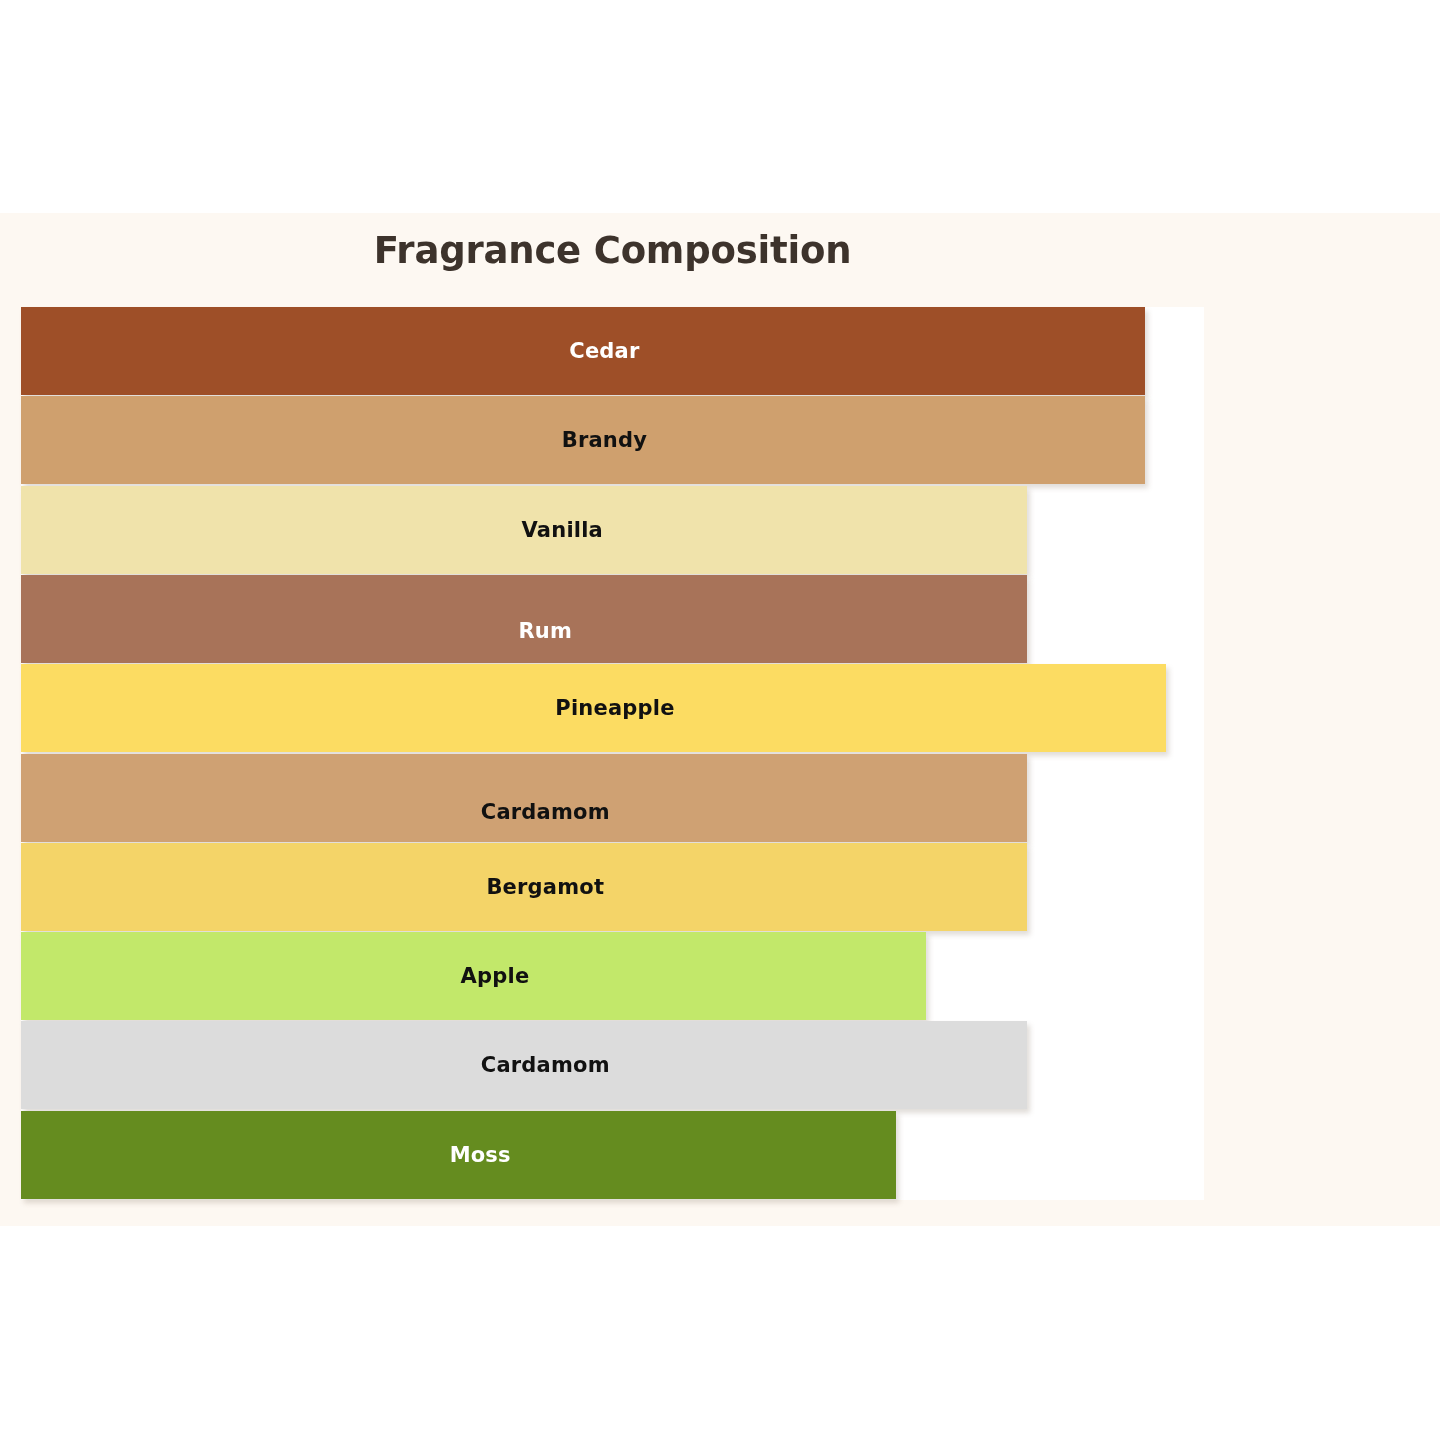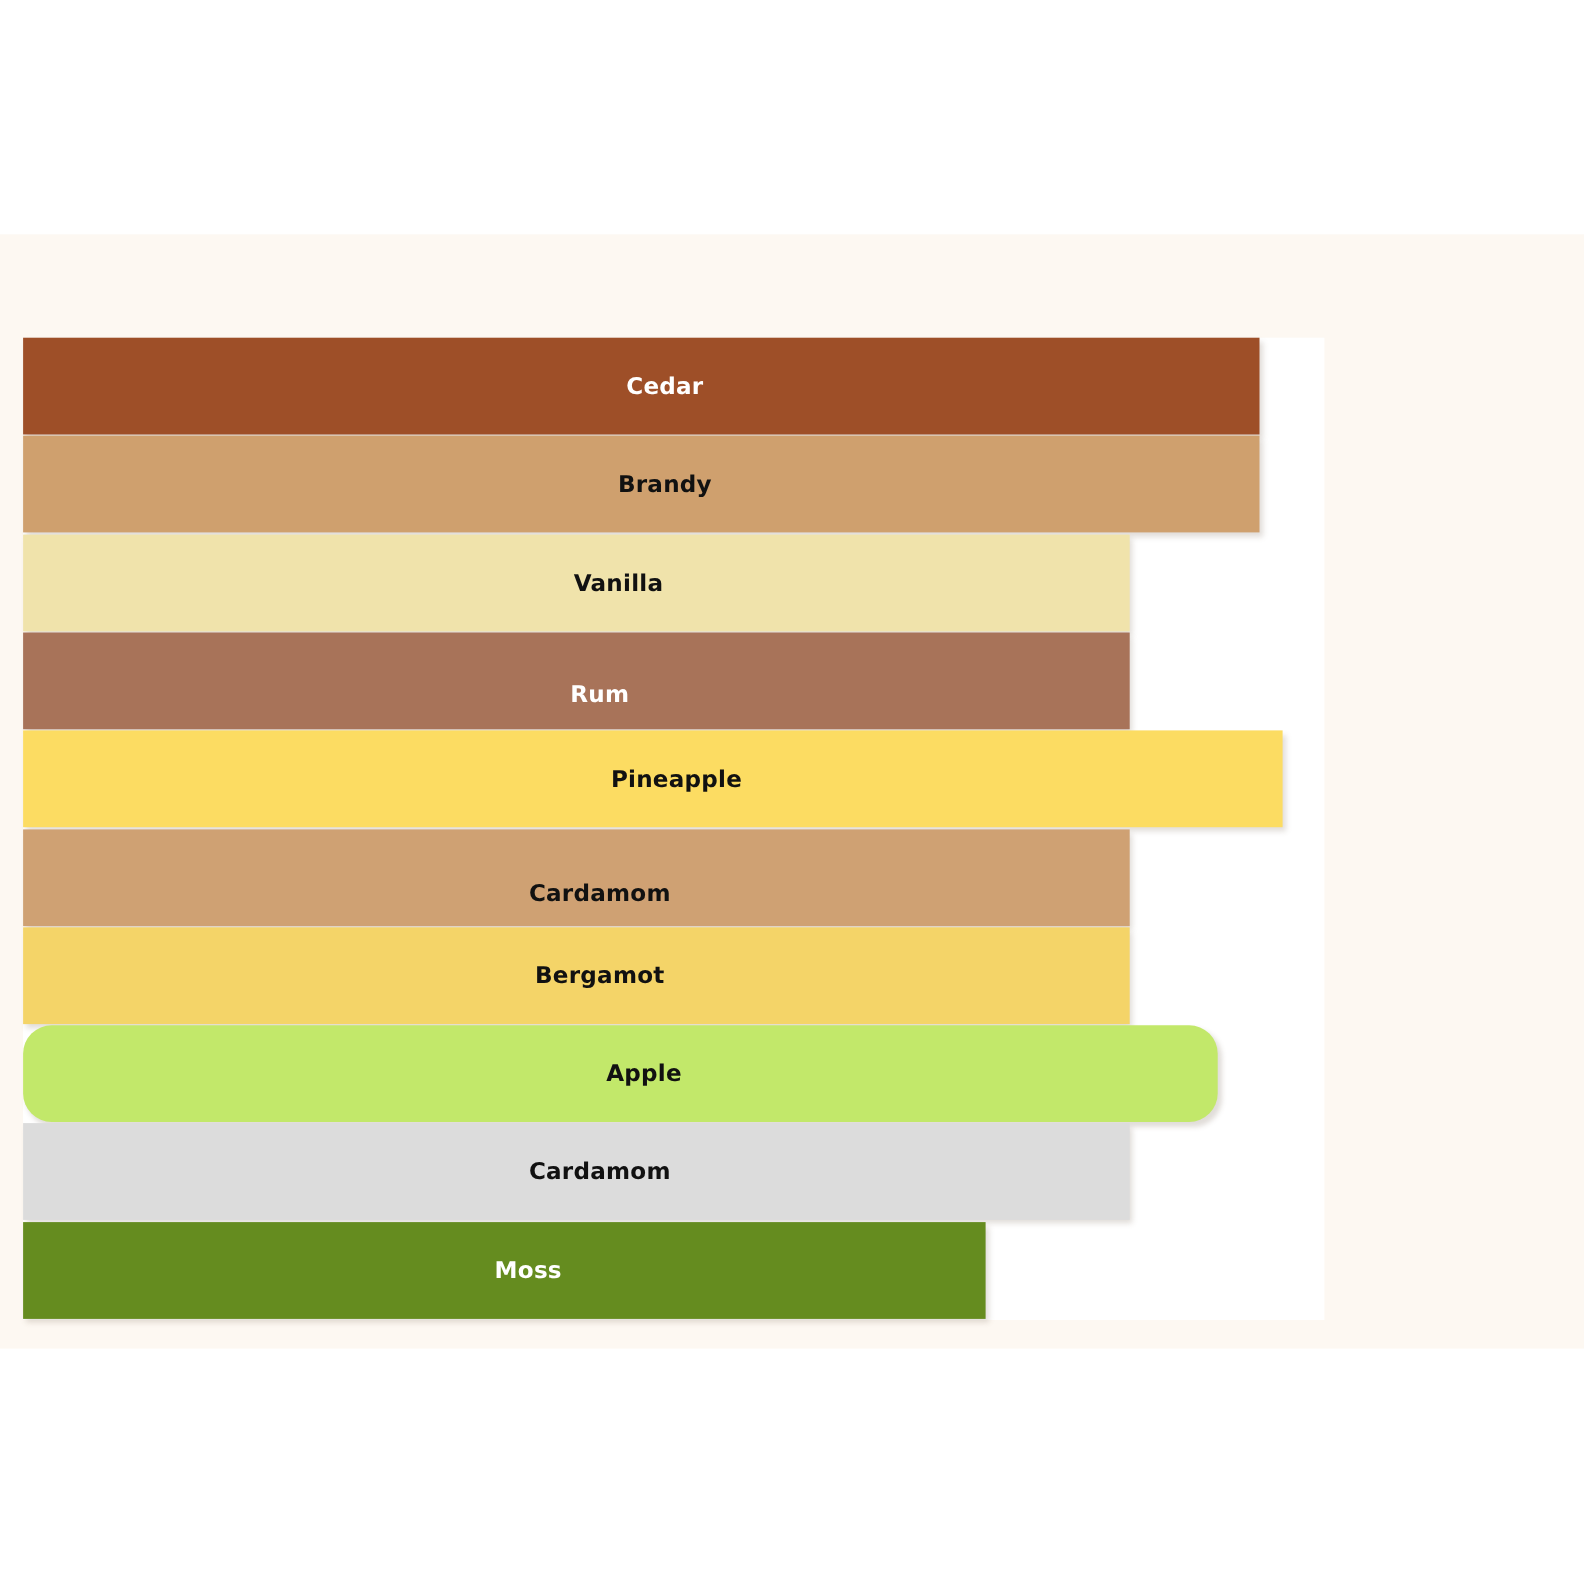--- a/index.html
+++ b/index.html
@@ -94,20 +94,21 @@
 </style>
 </head>
 <body>
 
 <div id="canvas">
 
   <div id="figure-bg"></div>
 
   <div id="plot-area"></div>
 
+  <div id="chart-title">Fragrance Composition</div>
 
   <div id="bars-container">
       <div class="bar" style="top: 307px; left: 21px; width: 1123.85px; height: 88px; background: rgb(158, 79, 40);">
         <span class="bar-label" style="color: rgb(255, 255, 255);">Cedar</span>
       </div>
       <div class="bar" style="top: 396.3px; left: 21px; width: 1123.85px; height: 88px; background: rgb(207, 160, 110);">
         <span class="bar-label" style="color: rgb(17, 17, 17);">Brandy</span>
       </div>
       <div class="bar" style="top: 485.6px; left: 21px; width: 1005.55px; height: 88px; background: rgb(240, 227, 171);">
         <span class="bar-label" style="color: rgb(17, 17, 17); margin-left: 34px;">Vanilla</span>
@@ -117,21 +118,21 @@
       </div>
       <div class="bar" style="top: 664.2px; left: 21px; width: 1145px; height: 88px; background: rgb(252, 220, 98);">
         <span class="bar-label" style="color: rgb(17, 17, 17);">Pineapple</span>
       </div>
       <div class="bar" style="top: 753.5px; left: 21px; width: 1005.55px; height: 88px; background: rgb(207, 161, 115);">
         <span class="bar-label" style="color: rgb(17, 17, 17); margin-top: 28px;">Cardamom</span>
       </div>
       <div class="bar" style="top: 842.8px; left: 21px; width: 1005.55px; height: 88px; background: rgb(244, 212, 104);">
         <span class="bar-label" style="color: rgb(17, 17, 17);">Bergamot</span>
       </div>
-      <div class="bar" style="top: 932.1px; left: 21px; width: 1086px; height: 88px; background: rgb(194, 232, 106); border-radius: 26px;">
+      <div class="bar" style="top: 932.1px; left: 21px; width: 905px; height: 88px; background: rgb(194, 232, 106);">
         <span class="bar-label" style="color: rgb(17, 17, 17);">Apple</span>
       </div>
       <div class="bar" style="top: 1021.4px; left: 21px; width: 1005.55px; height: 88px; background: rgb(220, 220, 220);">
         <span class="bar-label" style="color: rgb(17, 17, 17);">Cardamom</span>
       </div>
       <div class="bar" style="top: 1110.7px; left: 21px; width: 875.42px; height: 88px; background: rgb(101, 140, 31);">
         <span class="bar-label" style="color: rgb(255, 255, 255);">Moss</span>
       </div>
     </div>
 

